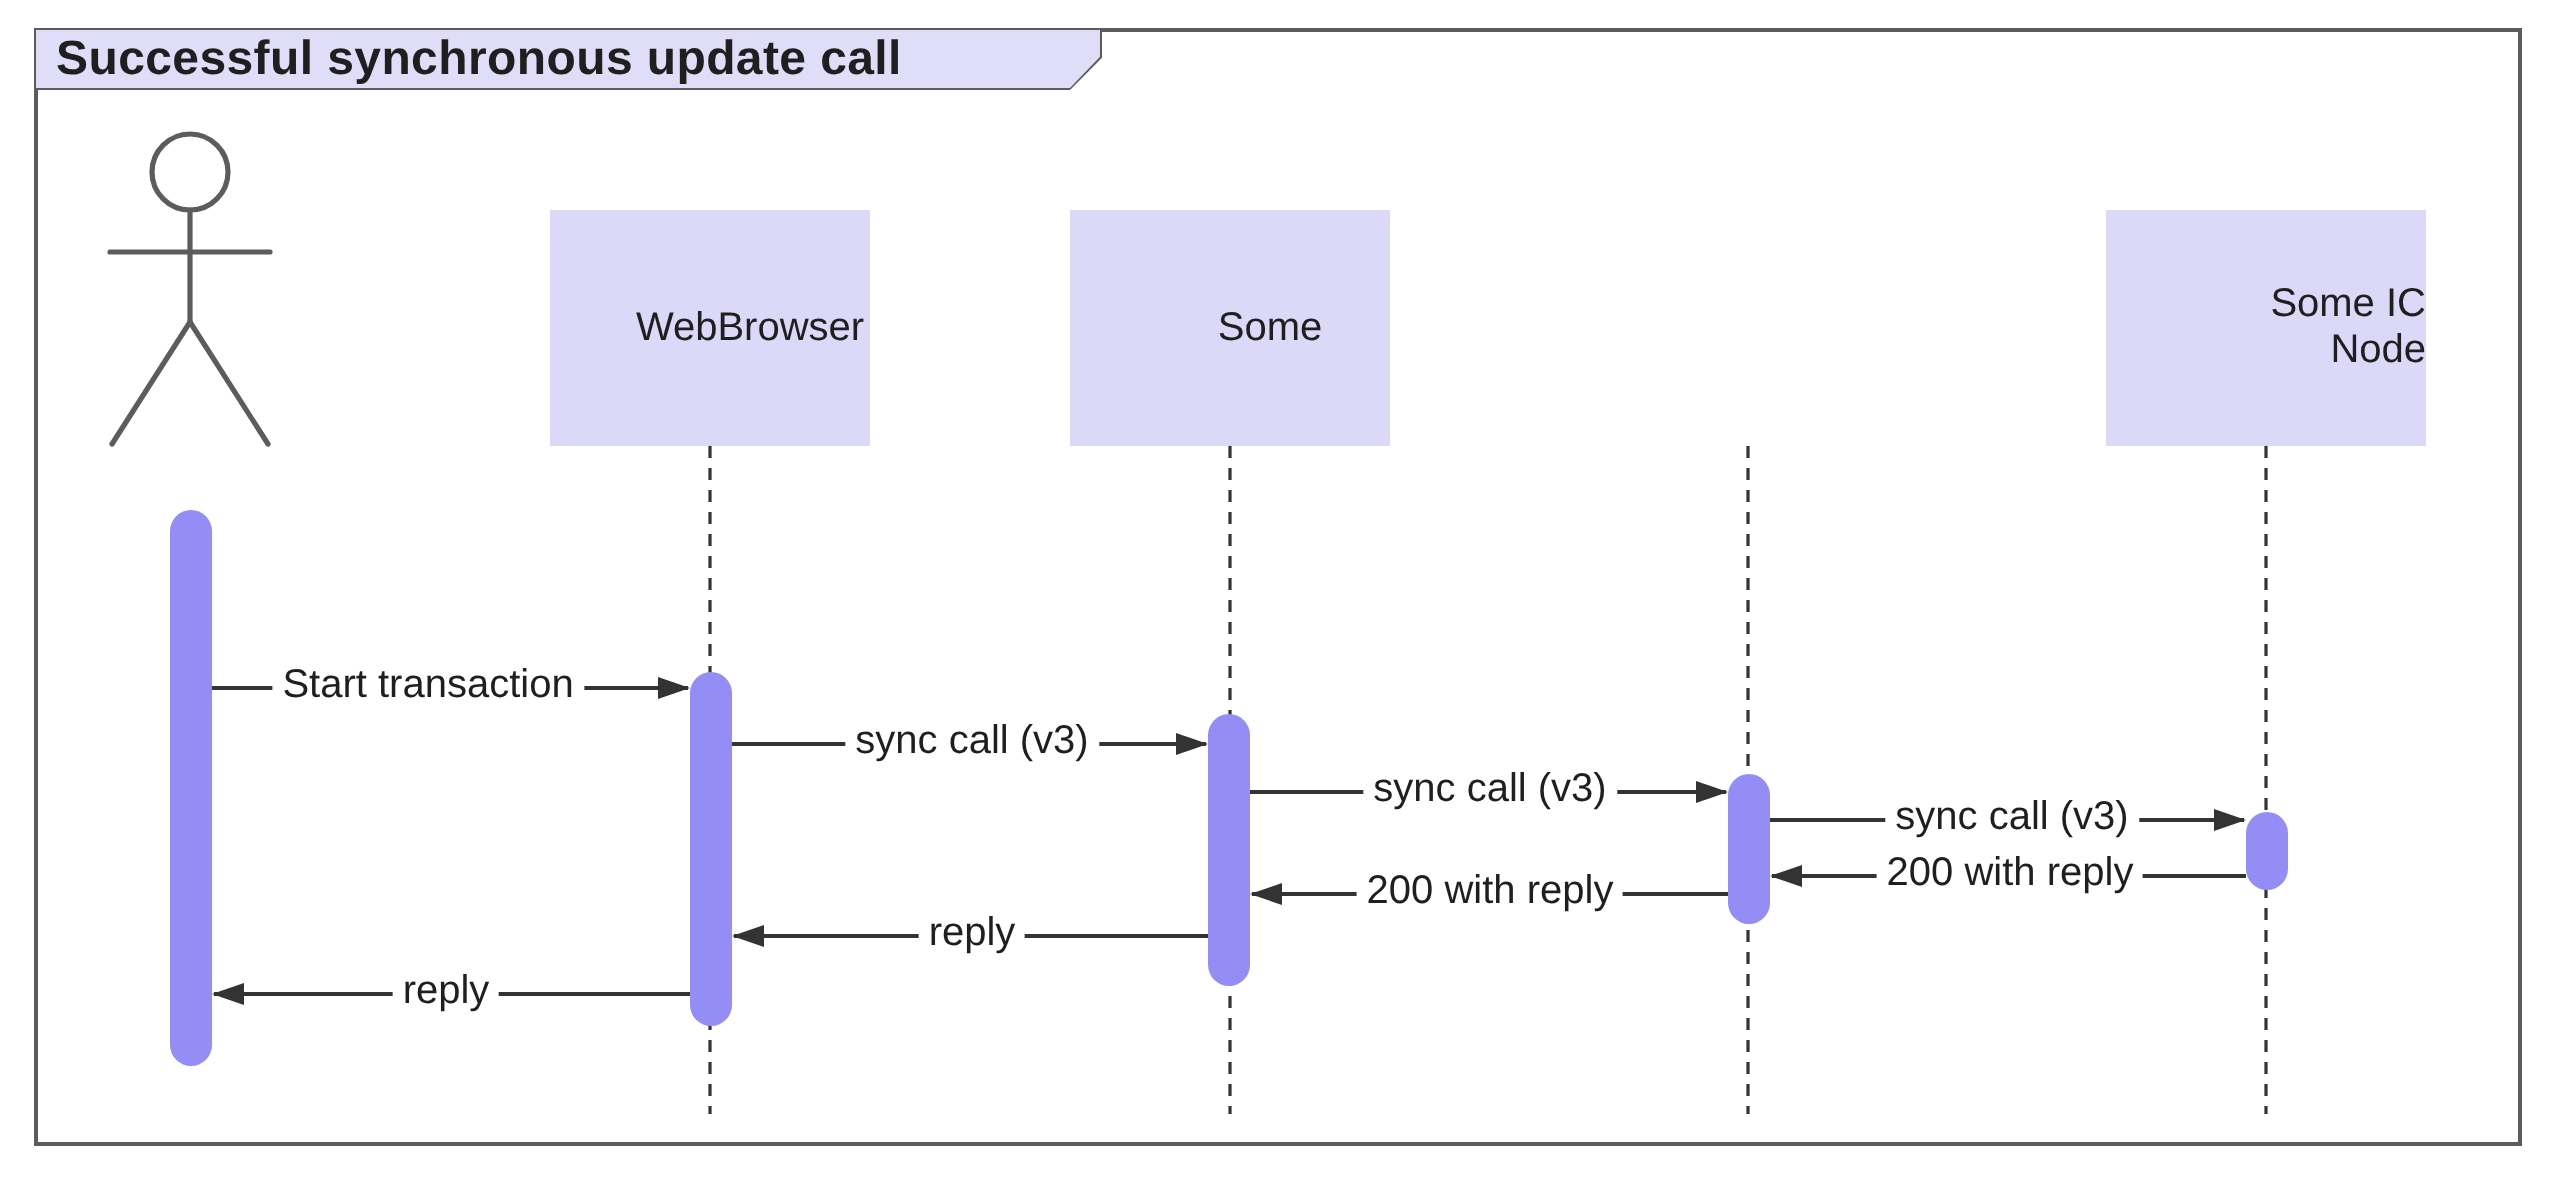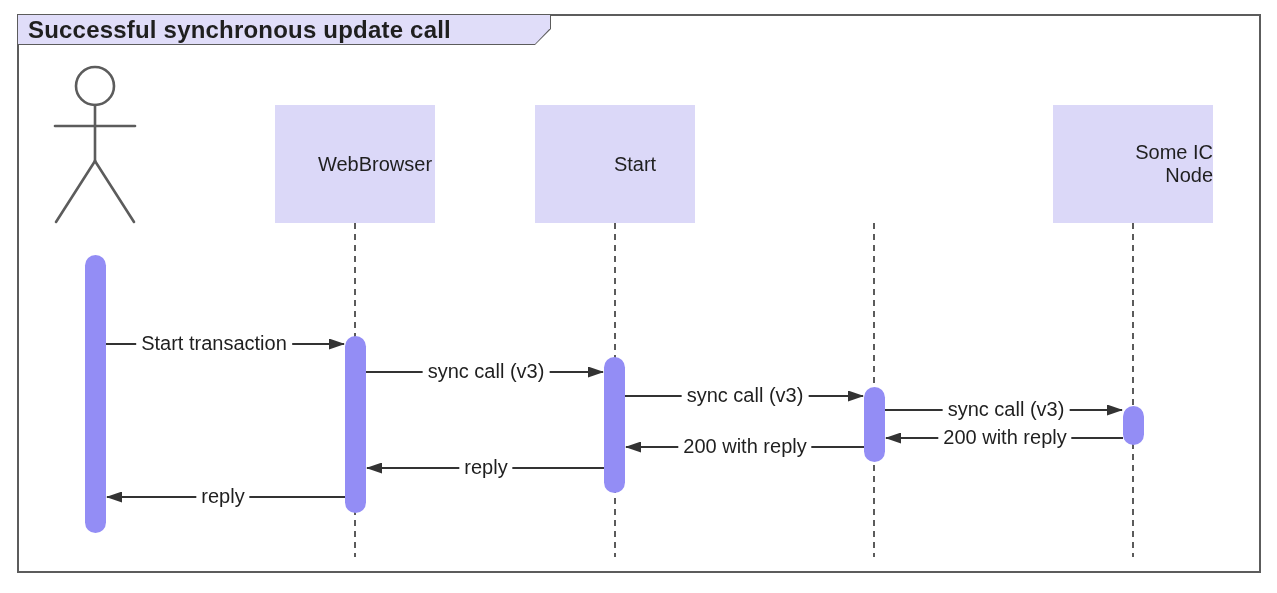--- a/index.html
+++ b/index.html
@@ -90,21 +90,21 @@
   <div class="title-tab">
     <div class="title-tab-inner">
       <span class="title-text">Successful synchronous update call</span>
     </div>
   </div>
 
   <div class="participant p-webbrowser">
     <span>WebBrowser</span>
   </div>
   <div class="participant p-agent">
-    <span>Start</span>
+    <span>Some</span>
   </div>
   <div class="participant p-icnode">
     <span>Some IC Node</span>
   </div>
 
   <div class="msg-label" style="left:214px;top:343px;">Start transaction</div>
   <div class="msg-label" style="left:486px;top:371px;">sync call (v3)</div>
   <div class="msg-label" style="left:745px;top:395px;">sync call (v3)</div>
   <div class="msg-label" style="left:1006px;top:409px;">sync call (v3)</div>
   <div class="msg-label" style="left:1005px;top:437px;">200 with reply</div>

